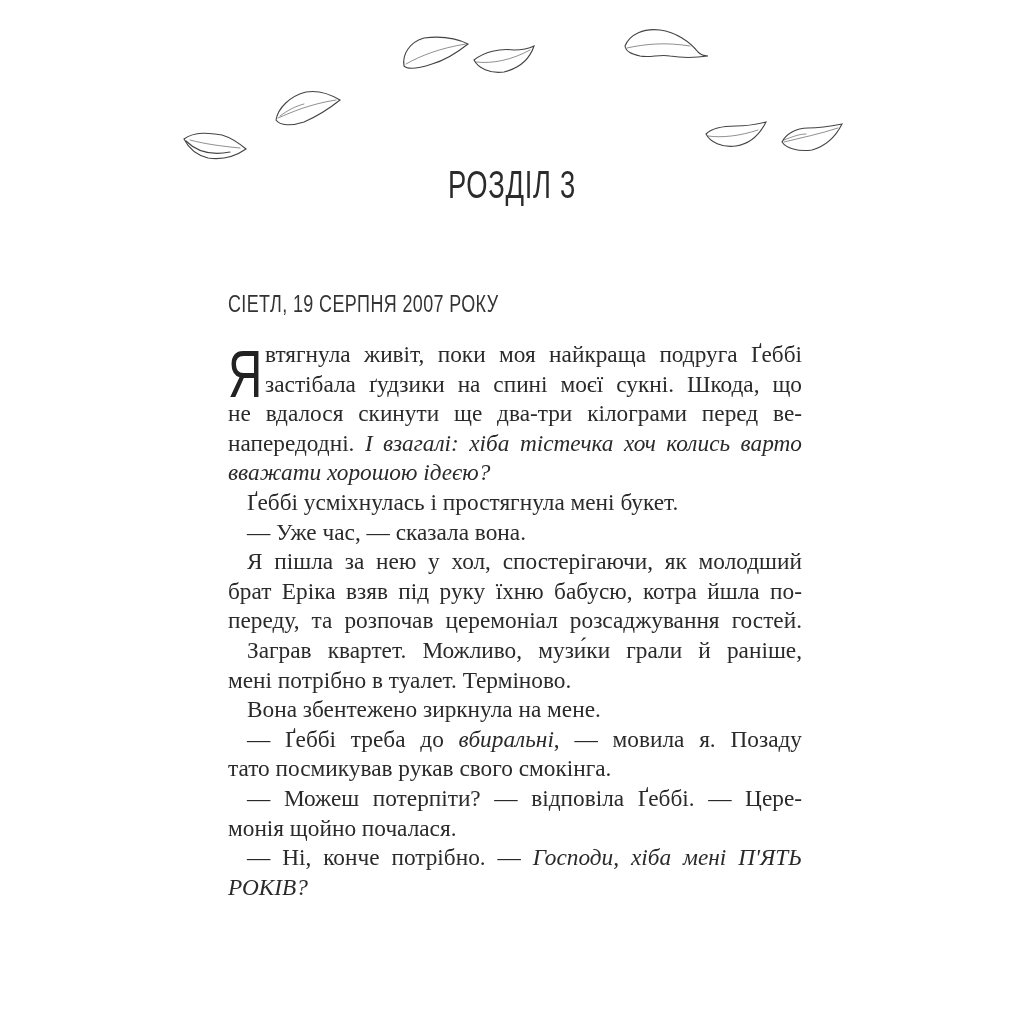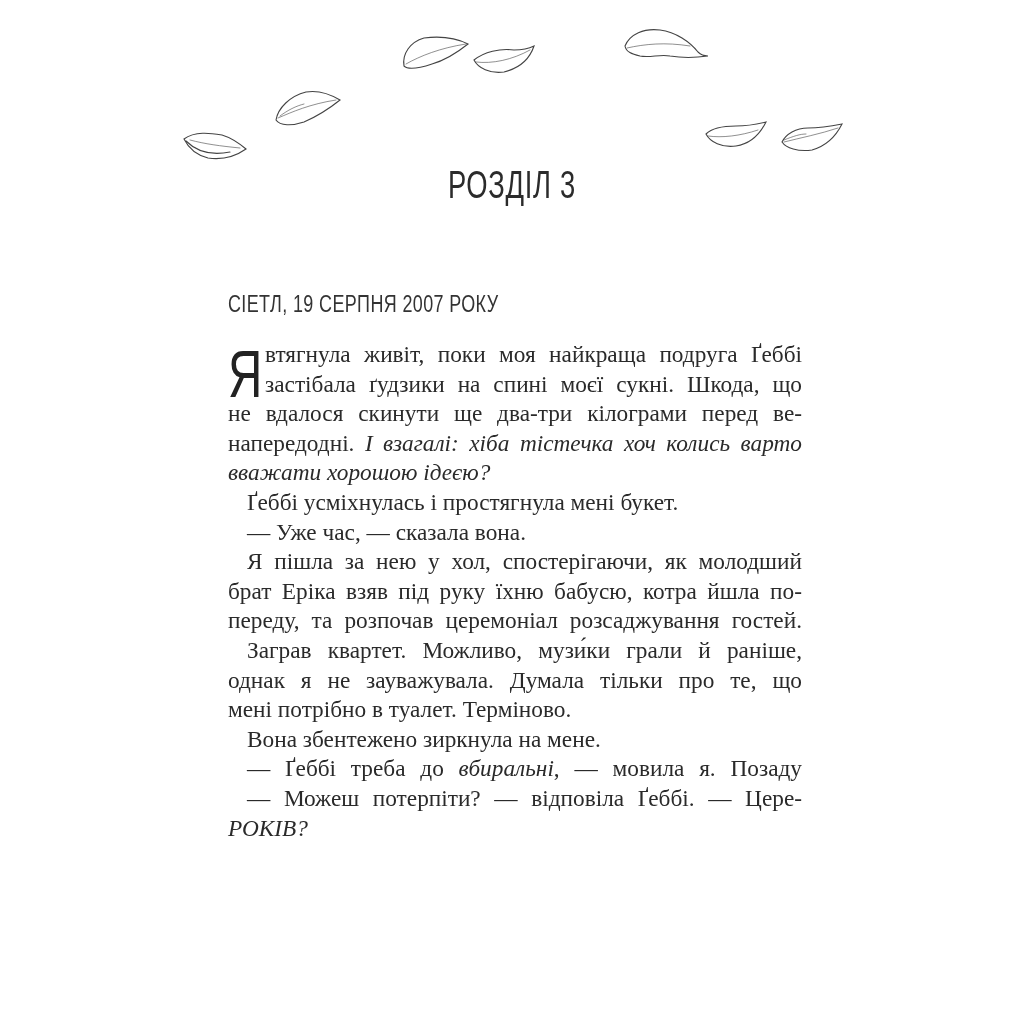--- a/index.html
+++ b/index.html
@@ -147,21 +147,23 @@
       <span class="line withcap"><span>застібала ґудзики на спині моєї сукні. Шкода, що</span></span>
       <span class="line "><span>не вдалося скинути ще два-три кілограми перед ве-</span></span>
       <span class="line "><span>напередодні. </span><em>І взагалі: хіба тістечка хоч колись варто</em></span>
       <span class="line last"><em>вважати хорошою ідеєю?</em></span>
       <span class="line indent last"><span>Ґеббі усміхнулась і простягнула мені букет.</span></span>
       <span class="line indent last"><span>— Уже час, — сказала вона.</span></span>
       <span class="line indent"><span>Я пішла за нею у хол, спостерігаючи, як молодший</span></span>
       <span class="line "><span>брат Еріка взяв під руку їхню бабусю, котра йшла по-</span></span>
       <span class="line "><span>переду, та розпочав церемоніал розсаджування гостей.</span></span>
       <span class="line indent"><span>Заграв квартет. Можливо, музи́ки грали й раніше,</span></span>
-      <span class="line "><span>однак я не зауважувала. Думала тільки про те, що</span></span>
       <span class="line last"><span>мені потрібно в туалет. Терміново.</span></span>
       <span class="line indent last"><span>Вона збентежено зиркнула на мене.</span></span>
       <span class="line indent"><span>— Ґеббі треба до </span><em>вбиральні</em><span>, — мовила я. Позаду</span></span>
+      <span class="line last"><span>тато посмикував рукав свого смокінга.</span></span>
       <span class="line indent"><span>— Можеш потерпіти? — відповіла Ґеббі. — Цере-</span></span>
+      <span class="line last"><span>монія щойно почалася.</span></span>
+      <span class="line indent"><span>— Ні, конче потрібно. — </span><em>Господи, хіба мені П'ЯТЬ</em></span>
       <span class="line last"><em>РОКІВ?</em></span>
     </div>
 
 </div>
 
 </body></html>

